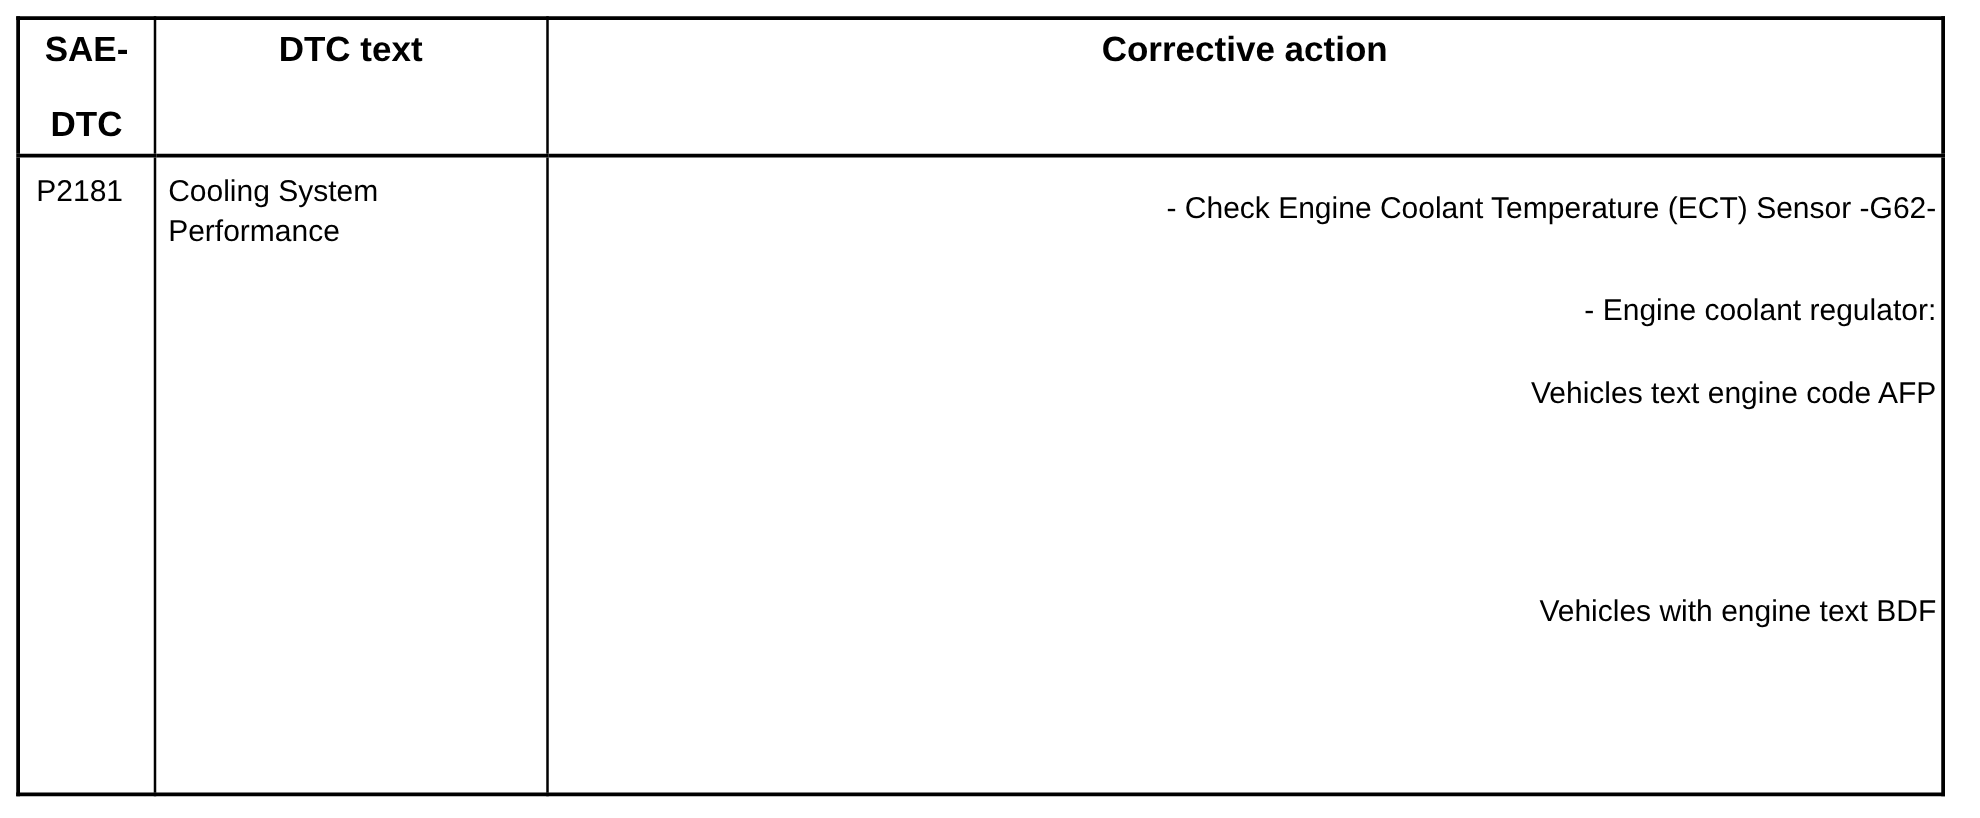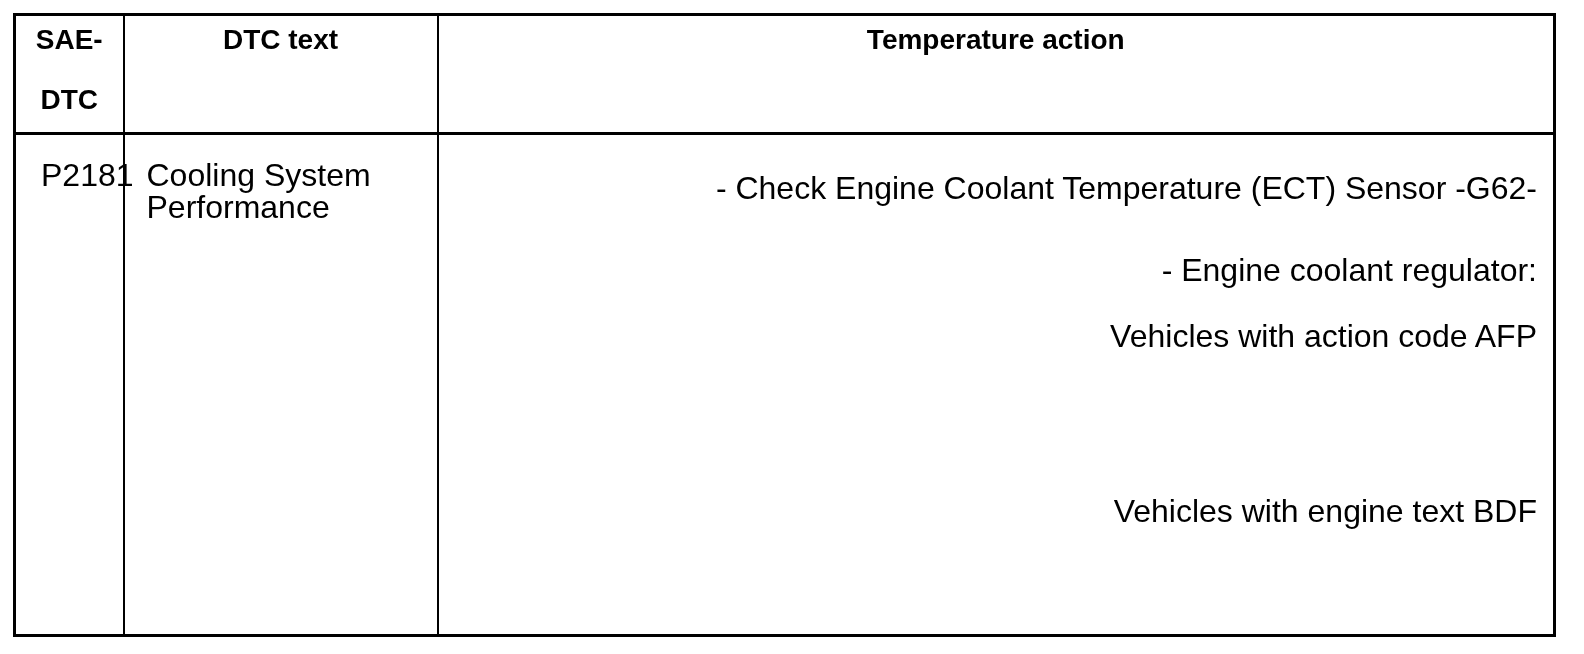--- a/index.html
+++ b/index.html
@@ -26,42 +26,42 @@
     width: 1543px;
     height: 624px;
     border-collapse: collapse;
     table-layout: fixed;
     border: 3px solid #000000;
   }
   .dtc-table th,
   .dtc-table td {
     border: 2px solid #000000;
     vertical-align: top;
-    padding: 16px;
+    padding: 4px;
     background: #ffffff;
     margin-left: 41px;
   }
   .dtc-table th {
     border-bottom-width: 3px;
     font-weight: bold;
     font-size: 28px;
     line-height: 32px;
     text-align: center;
     padding-top: 8px;
     height: 110px;
   }
   .col-code   { width: 109px; }
   .col-text   { width: 314px; }
   .col-action { width: auto; }
 
   .hdr-line2 { margin-top: 28px; }
 
   .dtc-table td p {
     margin: 0;
-    font-size: 32px;
+    font-size: 24px;
     line-height: 32px;
     font-weight: normal;
   }
   td.cell-code p {
     margin: 8px 0 0 9px;
   }
   td.cell-text p {
     margin: 8px 6px 0 6px;
   }
   td.cell-action p.action {
@@ -81,33 +81,33 @@
 
 <div class="page">
   <table class="dtc-table">
     <thead>
       <tr>
         <th class="col-code">
           <div>SAE-</div>
           <div class="hdr-line2">DTC</div>
         </th>
         <th class="col-text">DTC text</th>
-        <th class="col-action">Temperature action</th>
+        <th class="col-action">Corrective action</th>
       </tr>
     </thead>
     <tbody>
       <tr>
         <td class="cell-code">
           <p>P2181</p>
         </td>
         <td class="cell-text">
           <p>Cooling System Performance</p>
         </td>
         <td class="cell-action">
           <p class="action dash a1">- Check Engine Coolant Temperature (ECT) Sensor -G62-</p>
           <p class="action dash a2">- Engine coolant regulator:</p>
-          <p class="action a3">Vehicles with action code AFP</p>
+          <p class="action a3">Vehicles text engine code AFP</p>
           <p class="action a4">Vehicles with engine text BDF</p>
         </td>
       </tr>
     </tbody>
   </table>
 </div>
 
 </body></html>

